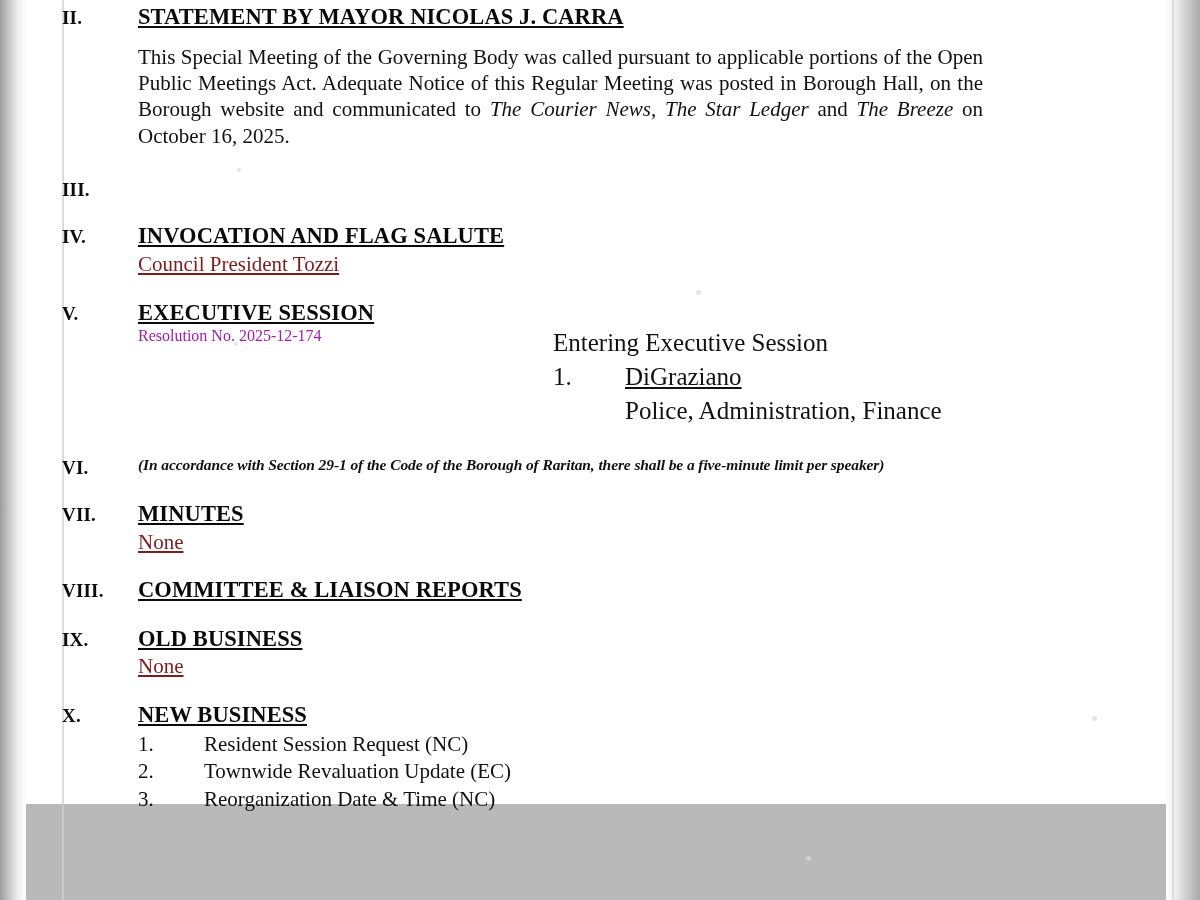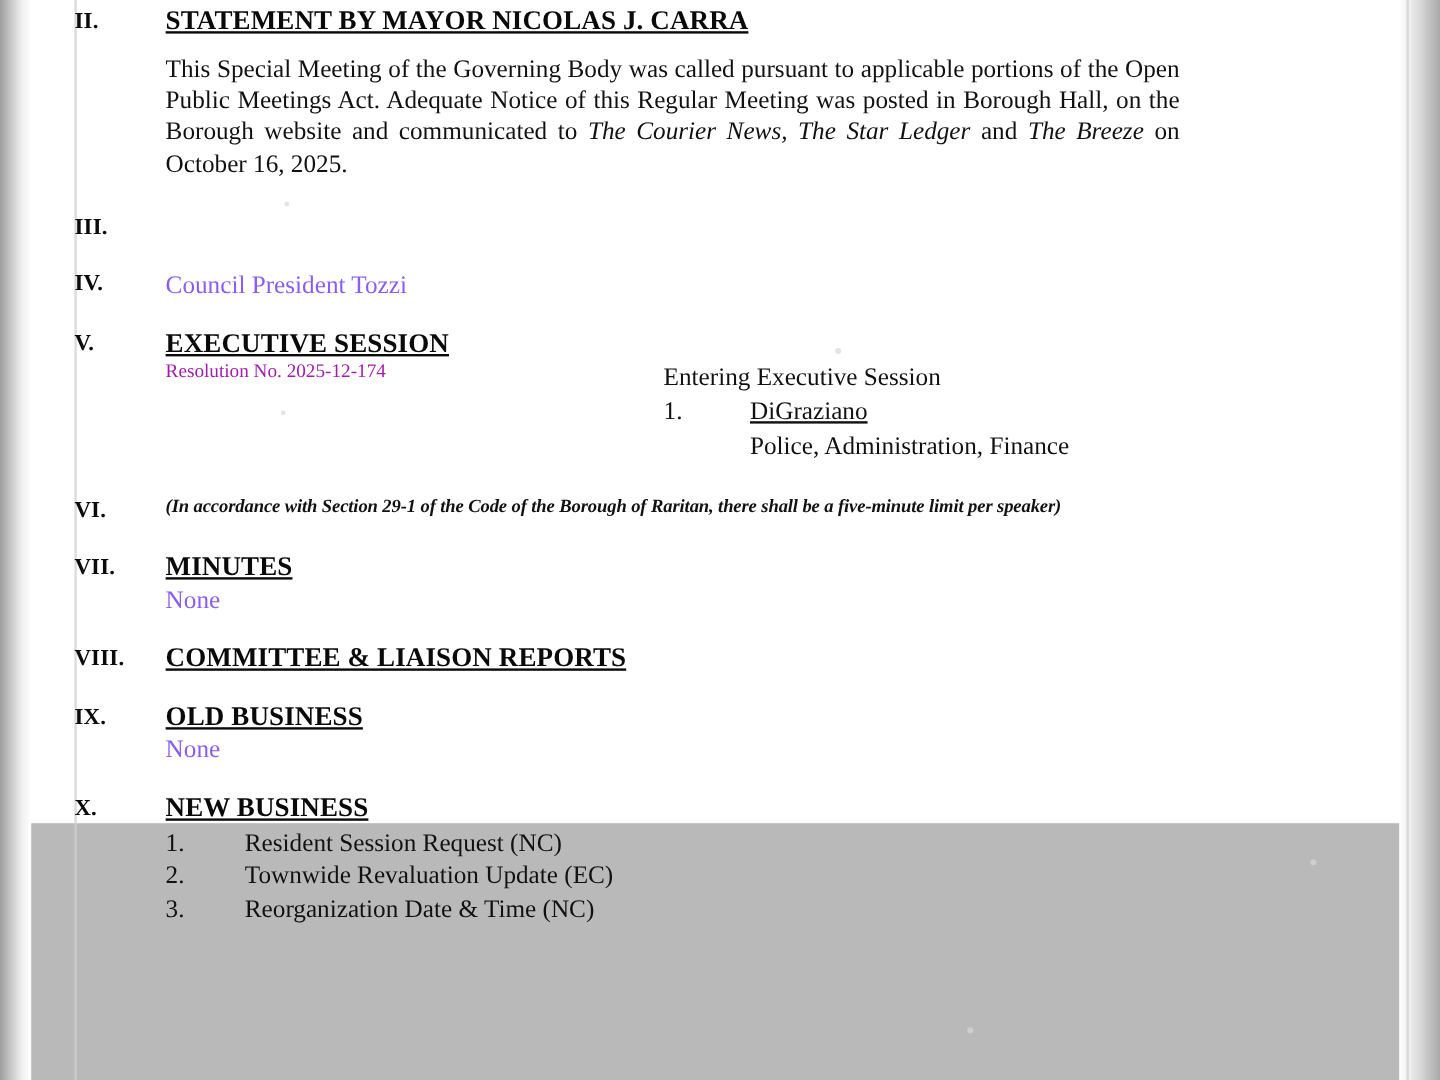--- a/index.html
+++ b/index.html
@@ -9,21 +9,21 @@
   }
   body {
     width: 1200px;
     height: 900px;
     overflow: hidden;
     font-family: "Liberation Serif", serif;
   }
   .page {
     position: relative;
     width: 1200px;
-    height: 686px;
+    height: 804px;
     background: #ffffff;
     box-sizing: border-box;
   }
   
   .edge-left {
     position: absolute;
     left: 0; top: 0;
     width: 26px; height: 900px;
     background: linear-gradient(to right, #9d9d9d 0%, #c8c8c8 35%, #efefef 70%, #ffffff 100%);
   }
@@ -98,22 +98,23 @@
     text-align: justify;
     color: #111;
     margin-top: 13px;
     max-width: 845px;
   }
   .para.nojustify { text-align: left; }
   .it { font-style: italic; }
   .plain {
     font-size: 21px;
     line-height: 1.27;
-    color: #8b5cf6;
+    color: #7f1d1d;
     margin-top: 1px;
+    text-decoration: underline;
   }
   .smallital {
     font-size: 15.5px;
     font-style: italic;
     font-weight: bold;
     color: #111;
     margin-top: 2px;
     letter-spacing: -0.1px;
   }
   .gap-lg { height: 27px; }
@@ -125,21 +126,21 @@
     margin-top: 1px;
   }
   .exec-left {
     width: 415px;
     flex: 0 0 415px;
     font-size: 16px;
     color: #a21caf;
   }
   .exec-right {
     flex: 1 1 auto;
-    font-size: 21px;
+    font-size: 25px;
     color: #111;
     line-height: 1.28;
   }
   .exec-sub {
     display: flex;
     margin-top: 2px;
   }
   .exec-sub-num {
     width: 72px;
     flex: 0 0 72px;
@@ -199,20 +200,21 @@
 
     <div class="section">
       <div class="numeral">III.</div>
     </div>
 
     <div class="gap-md"></div>
 
     <div class="section">
       <div class="numeral">IV.</div>
       <div class="body-col">
+        <div class="heading">INVOCATION AND FLAG SALUTE</div>
         <div class="plain">Council President Tozzi</div>
       </div>
     </div>
 
     <div class="gap-md"></div>
 
     <div class="section">
       <div class="numeral">V.</div>
       <div class="body-col">
         <div class="heading">EXECUTIVE SESSION</div>

